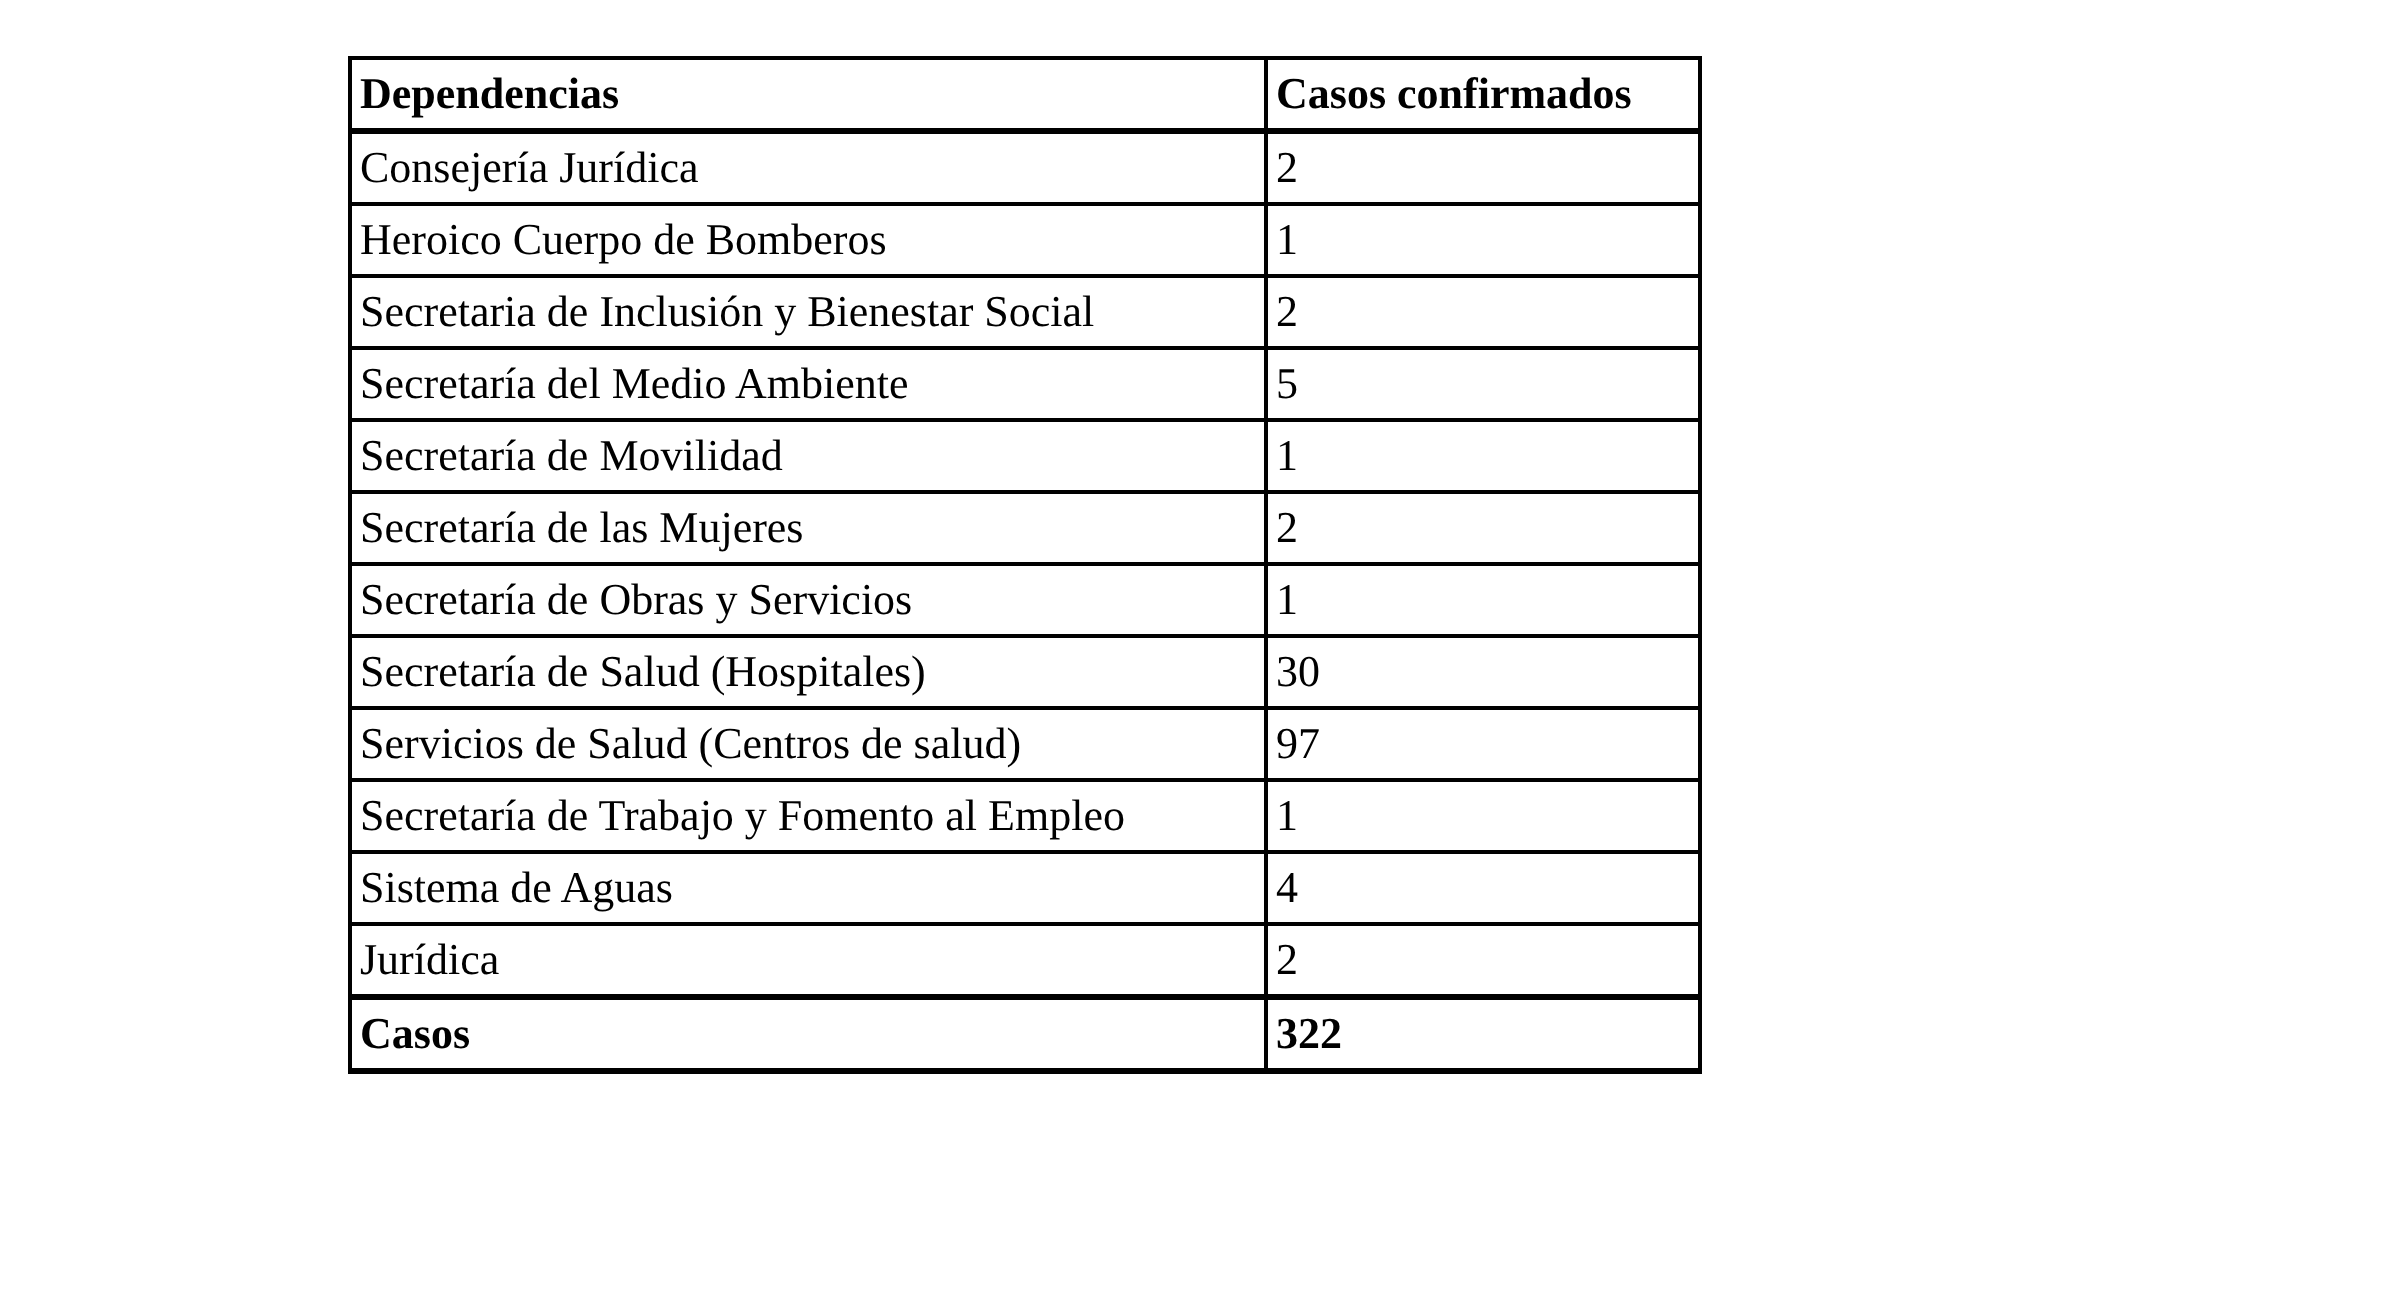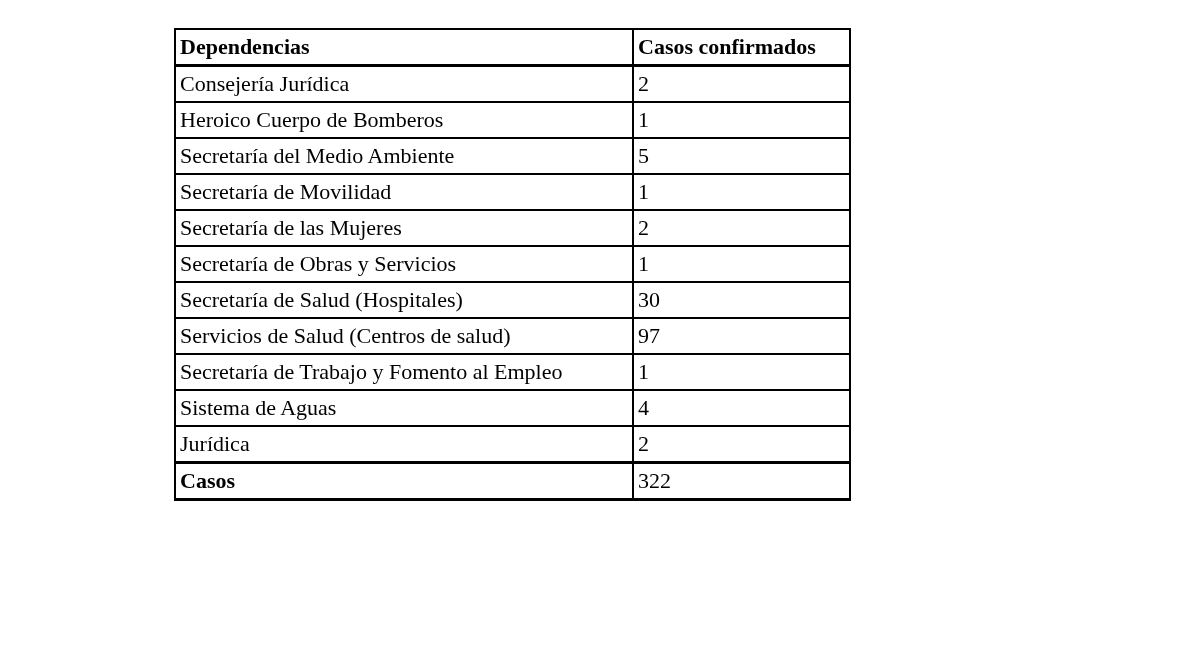--- a/index.html
+++ b/index.html
@@ -65,21 +65,21 @@
 
   
   table.data-table tr.total-row td {
     border-top-width: 3px;
     border-bottom-width: 3px;
   }
   table.data-table tr.total-row td.cell-dep {
     font-weight: bold;
   }
   table.data-table tr.total-row td.cell-casos {
-    font-weight: normal;
+    font-weight: bold;
   }
 </style>
 </head>
 <body>
 
 <div id="page">
   <div id="table-wrap">
     <table class="data-table">
       <colgroup>
         <col class="col-dep">
@@ -93,20 +93,24 @@
       </thead>
       <tbody id="table-body">
 
       <tr>
             <td class="cell-dep">Consejería Jurídica</td>
             <td class="cell-casos">2</td>
           </tr>
           <tr>
             <td class="cell-dep">Heroico Cuerpo de Bomberos</td>
             <td class="cell-casos">1</td>
+          </tr>
+          <tr>
+            <td class="cell-dep">Secretaria de Inclusión y Bienestar Social</td>
+            <td class="cell-casos">2</td>
           </tr>
           <tr>
             <td class="cell-dep">Secretaría del Medio Ambiente</td>
             <td class="cell-casos">5</td>
           </tr>
           <tr>
             <td class="cell-dep">Secretaría de Movilidad</td>
             <td class="cell-casos">1</td>
           </tr>
           <tr>

